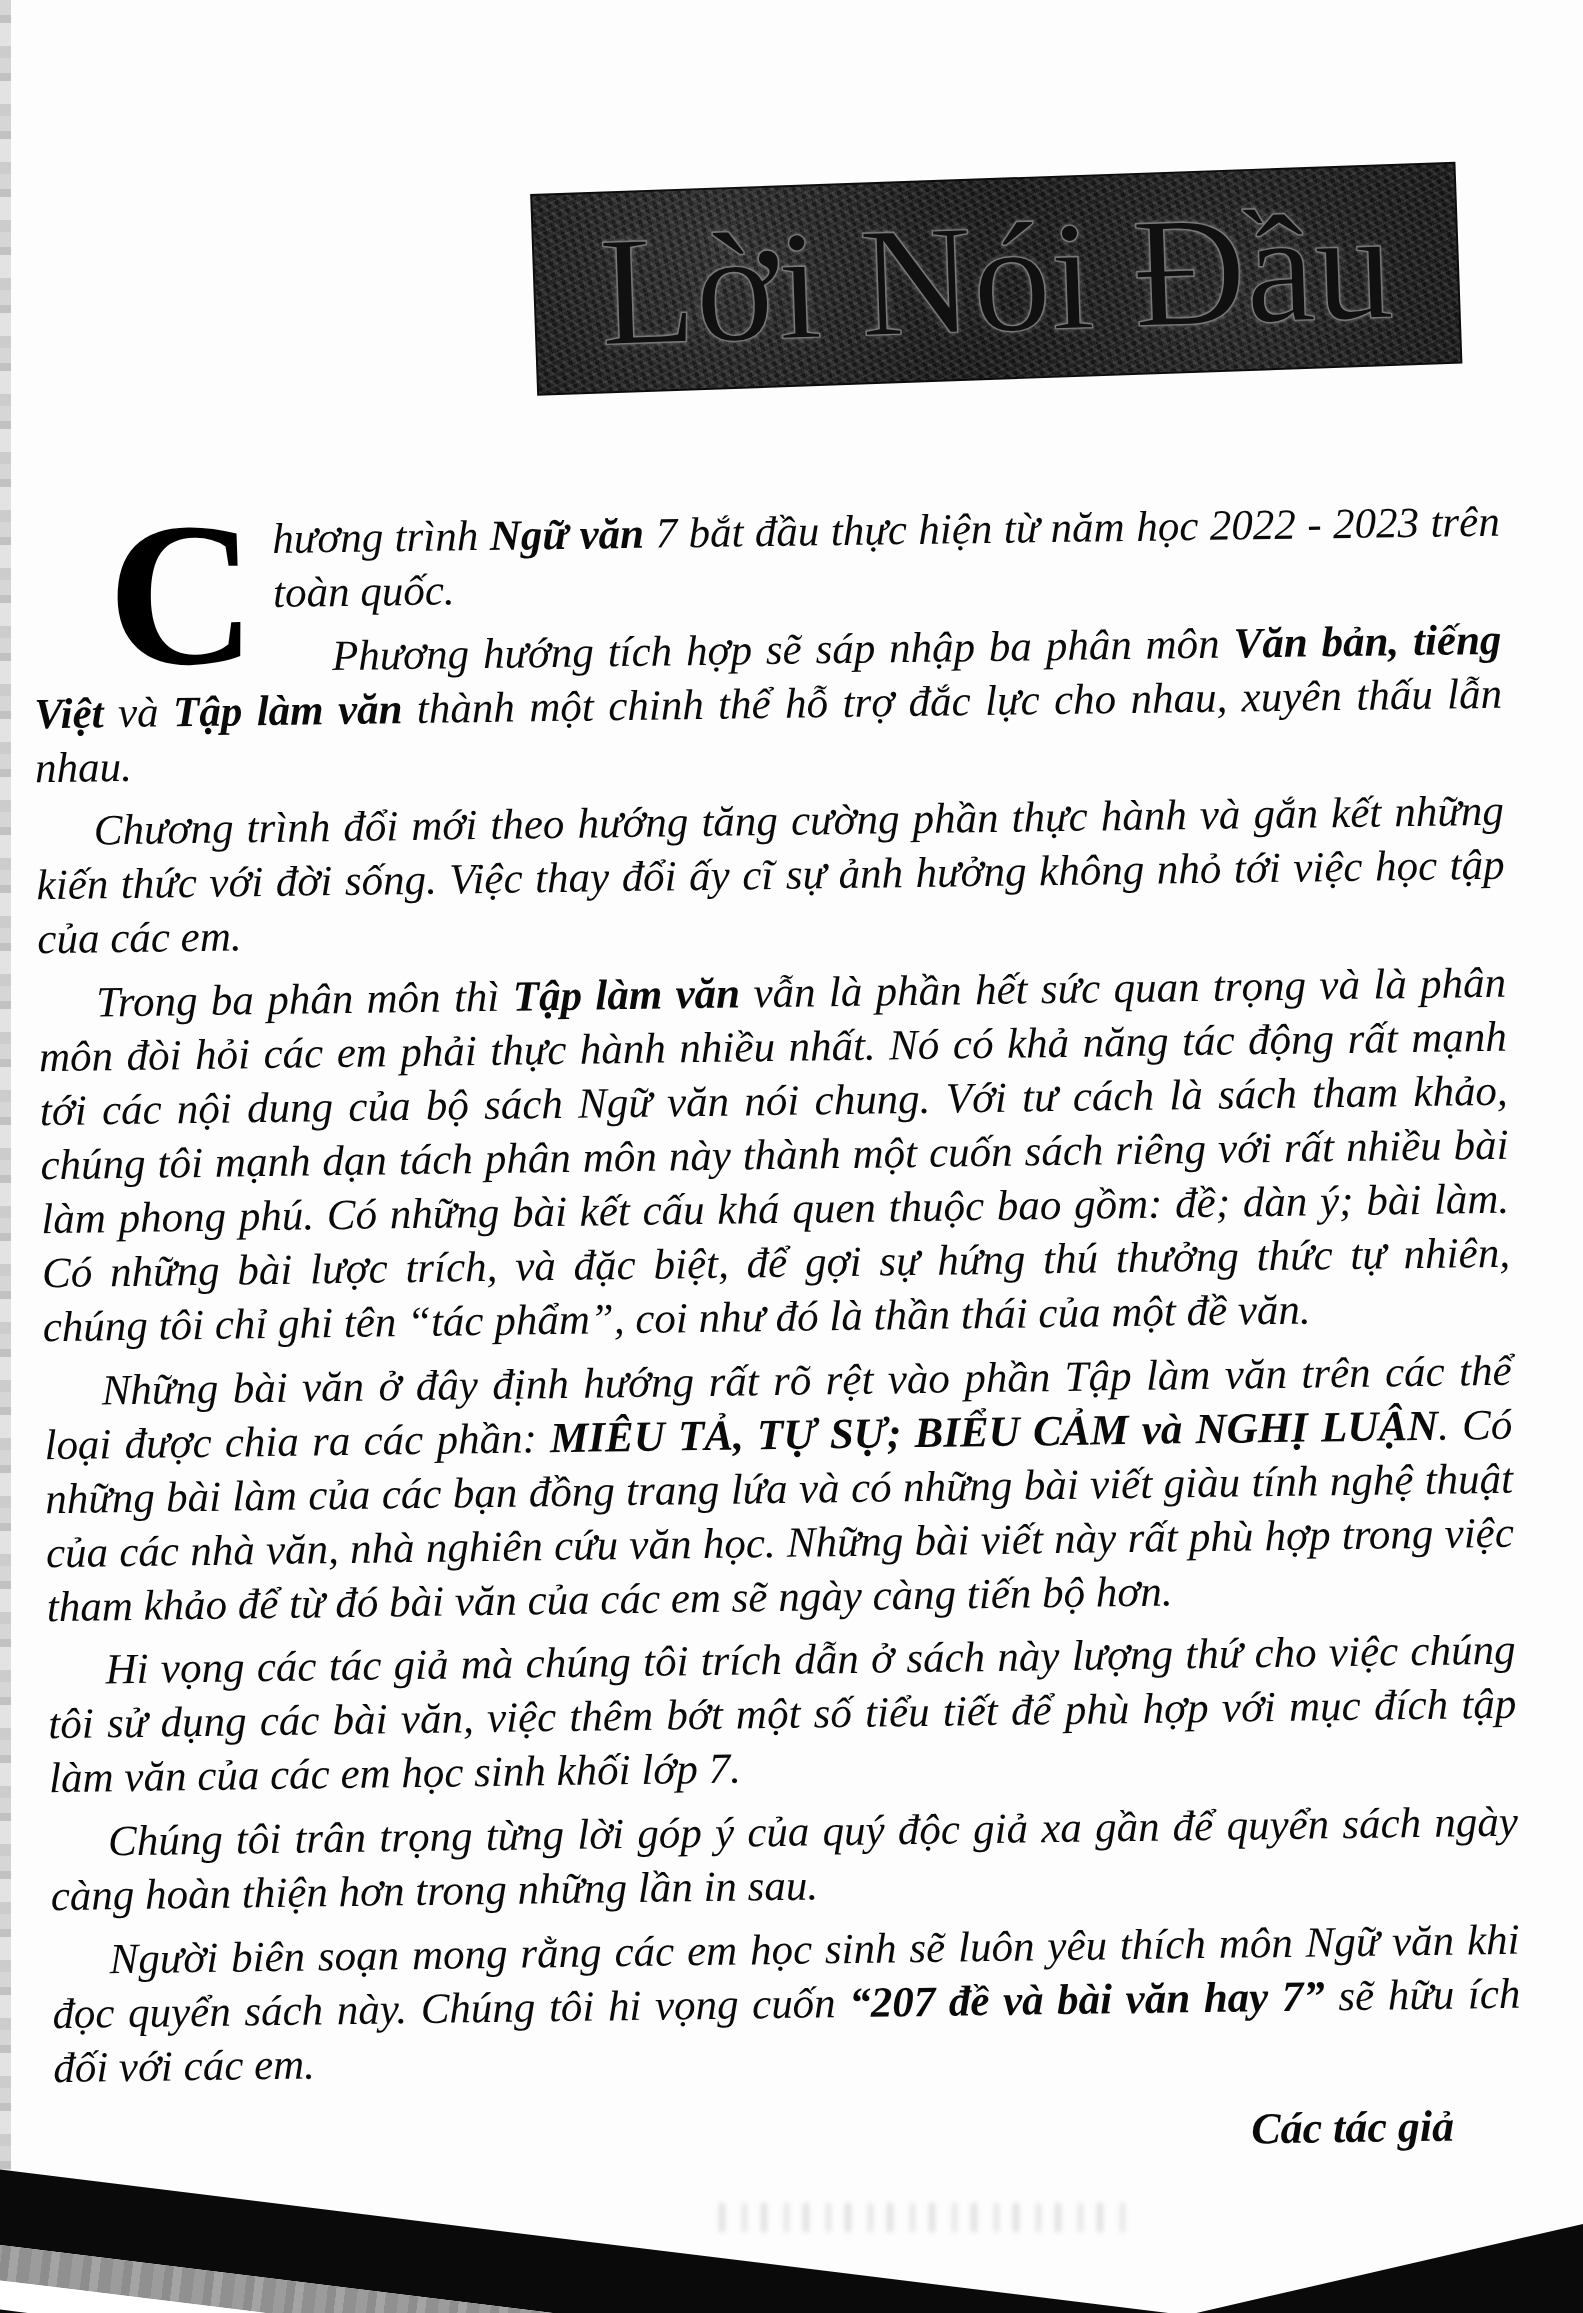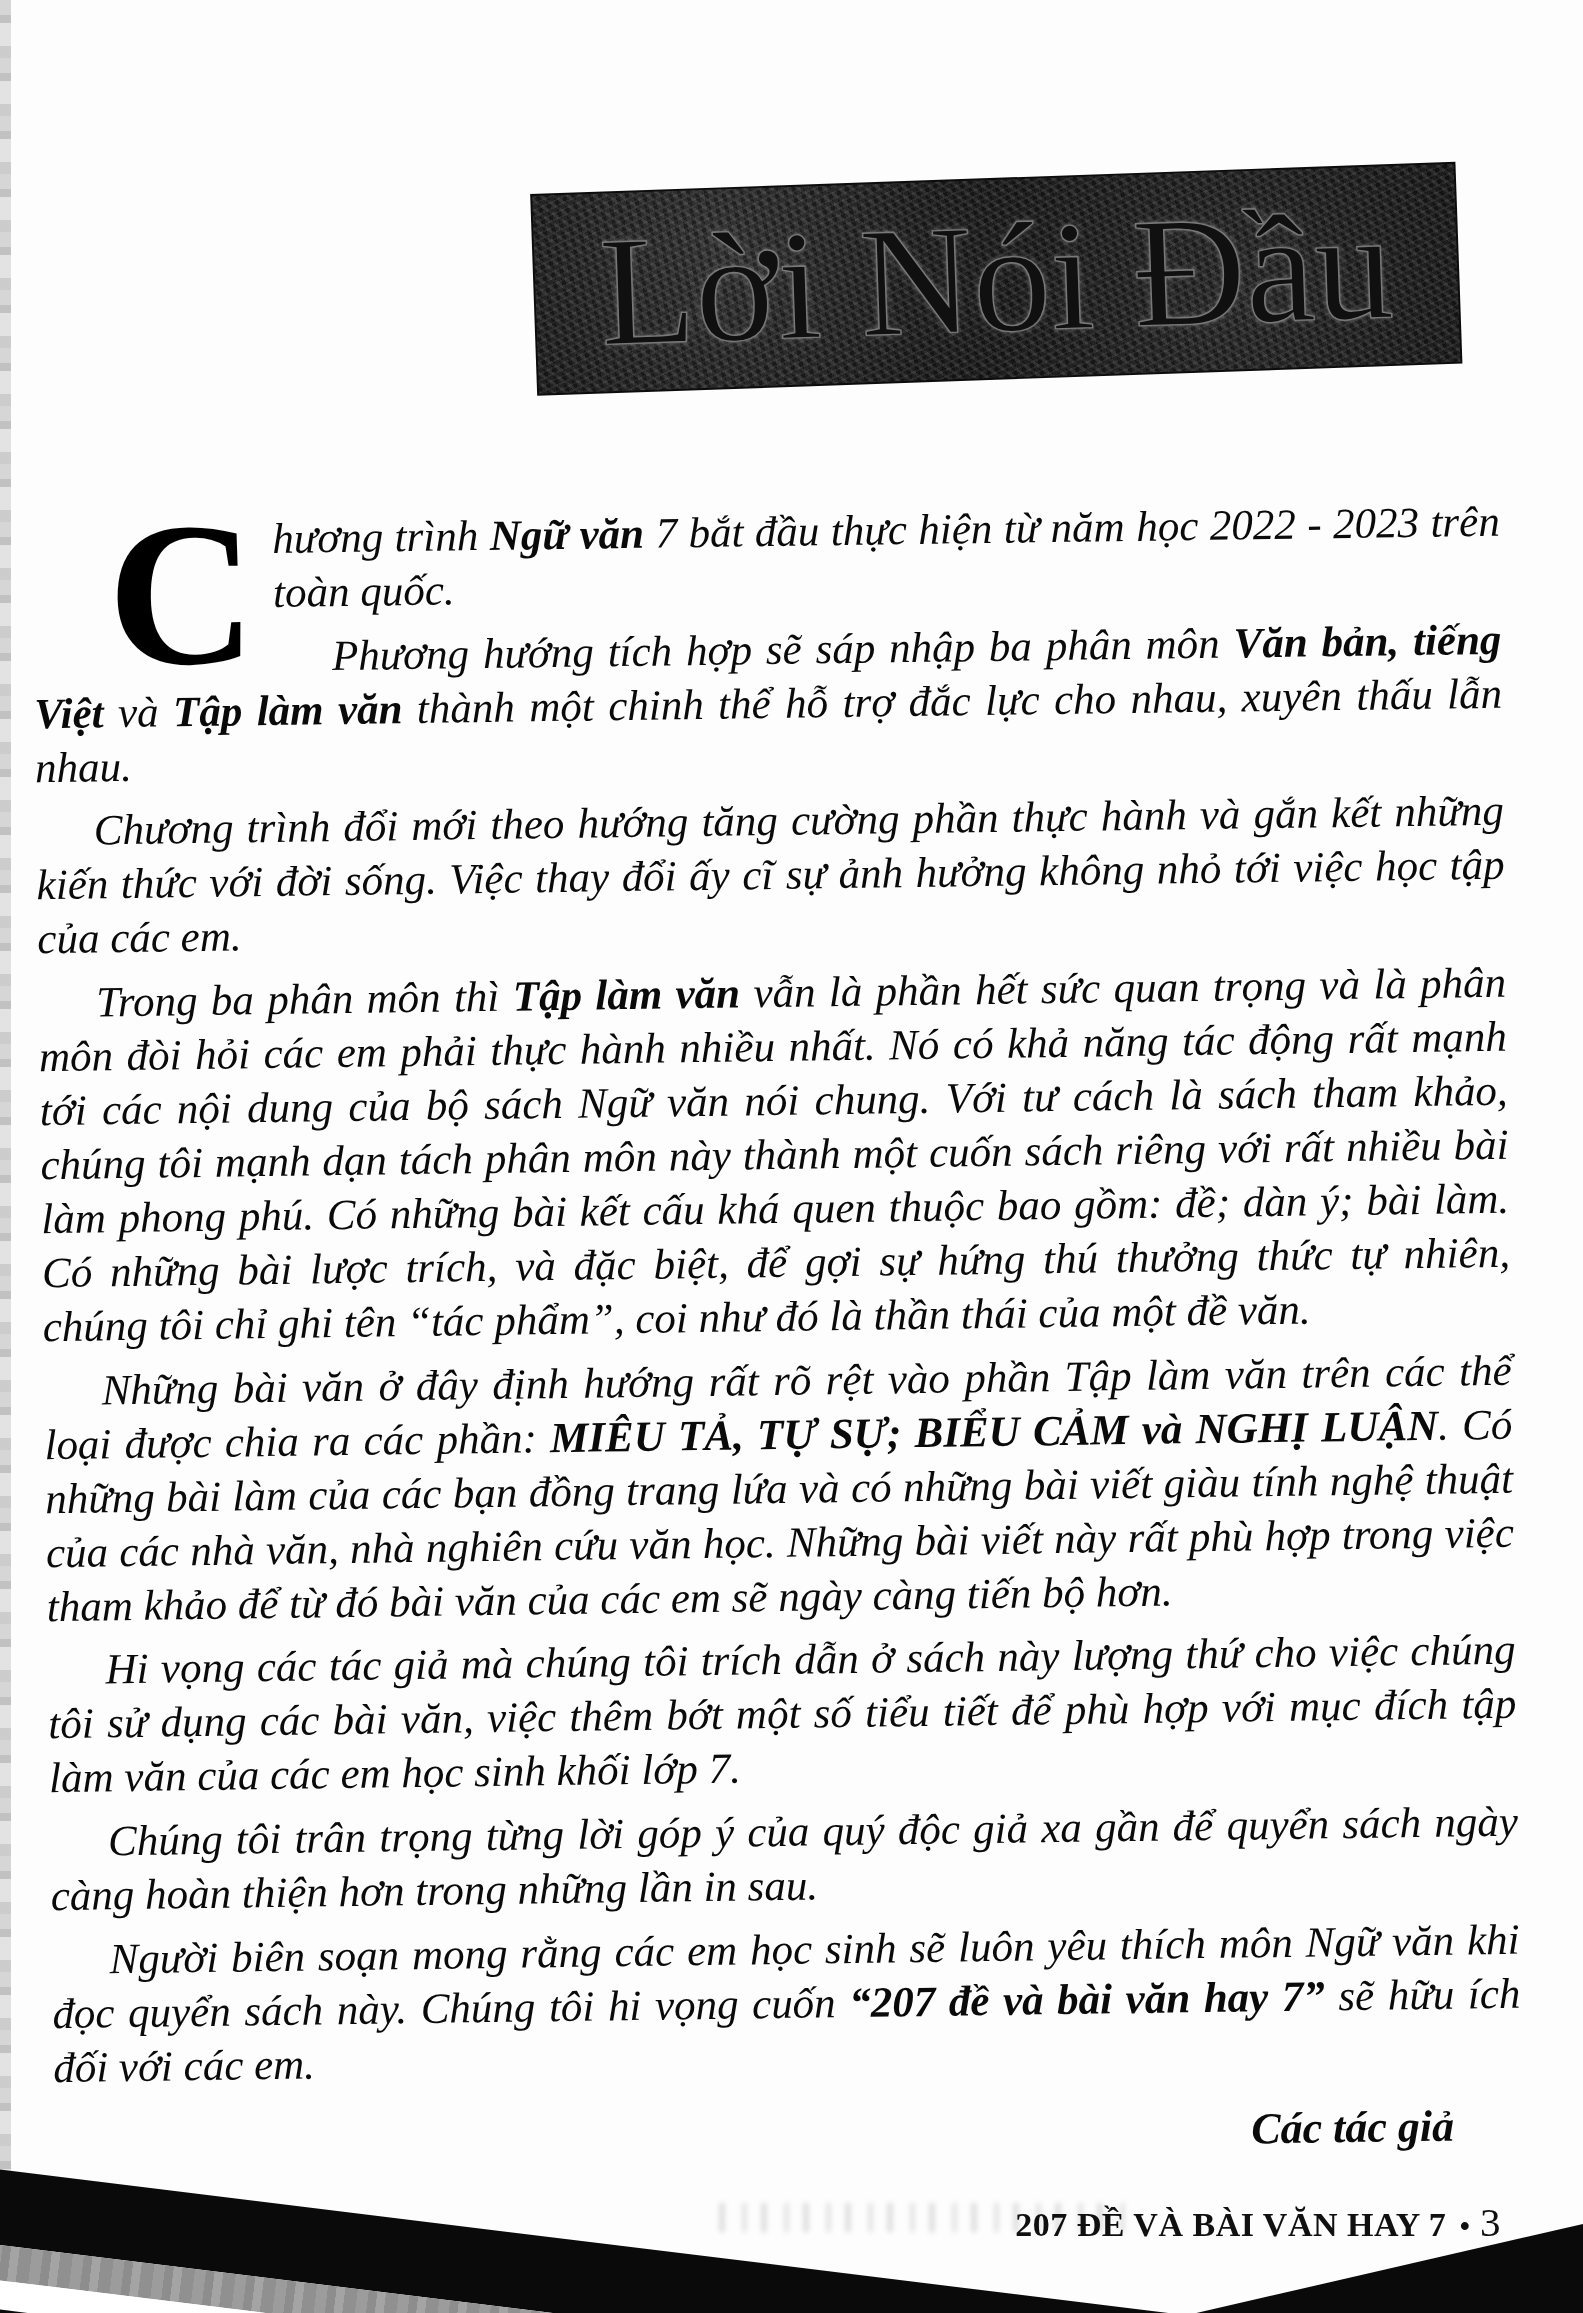--- a/index.html
+++ b/index.html
@@ -119,23 +119,20 @@
         <p class="indent"><span>Hi vọng các tác giả mà chúng tôi trích dẫn ở sách này lượng thứ cho việc chúng tôi sử dụng các bài văn, việc thêm bớt một số tiểu tiết để phù hợp với mục đích tập làm văn của các em học sinh khối lớp 7.</span></p>
         <p class="indent"><span>Chúng tôi trân trọng từng lời góp ý của quý độc giả xa gần để quyển sách ngày càng hoàn thiện hơn trong những lần in sau.</span></p>
         <p class="indent"><span>Người biên soạn mong rằng các em học sinh sẽ luôn yêu thích môn Ngữ văn khi đọc quyển sách này. Chúng tôi hi vọng cuốn </span><span class="seg-b">“207 đề và bài văn hay 7”</span><span> sẽ hữu ích đối với các em.</span></p>
       </div>
 
     <div class="signature">Các tác giả</div>
   </div>
 
   <div class="scan-smudge"></div>
 
-  <div class="footer">
-    <span>207 ĐỀ VÀ BÀI VĂN HAY 7</span><span class="bullet">•</span><span class="pagenum">3</span>
-  </div>
 
   <div class="corner-left">
     <div class="s1"></div>
     <div class="s2"></div>
     <div class="s3"></div>
     <div class="s4"></div>
 
   </div>
 
   <div class="corner-right"></div>

